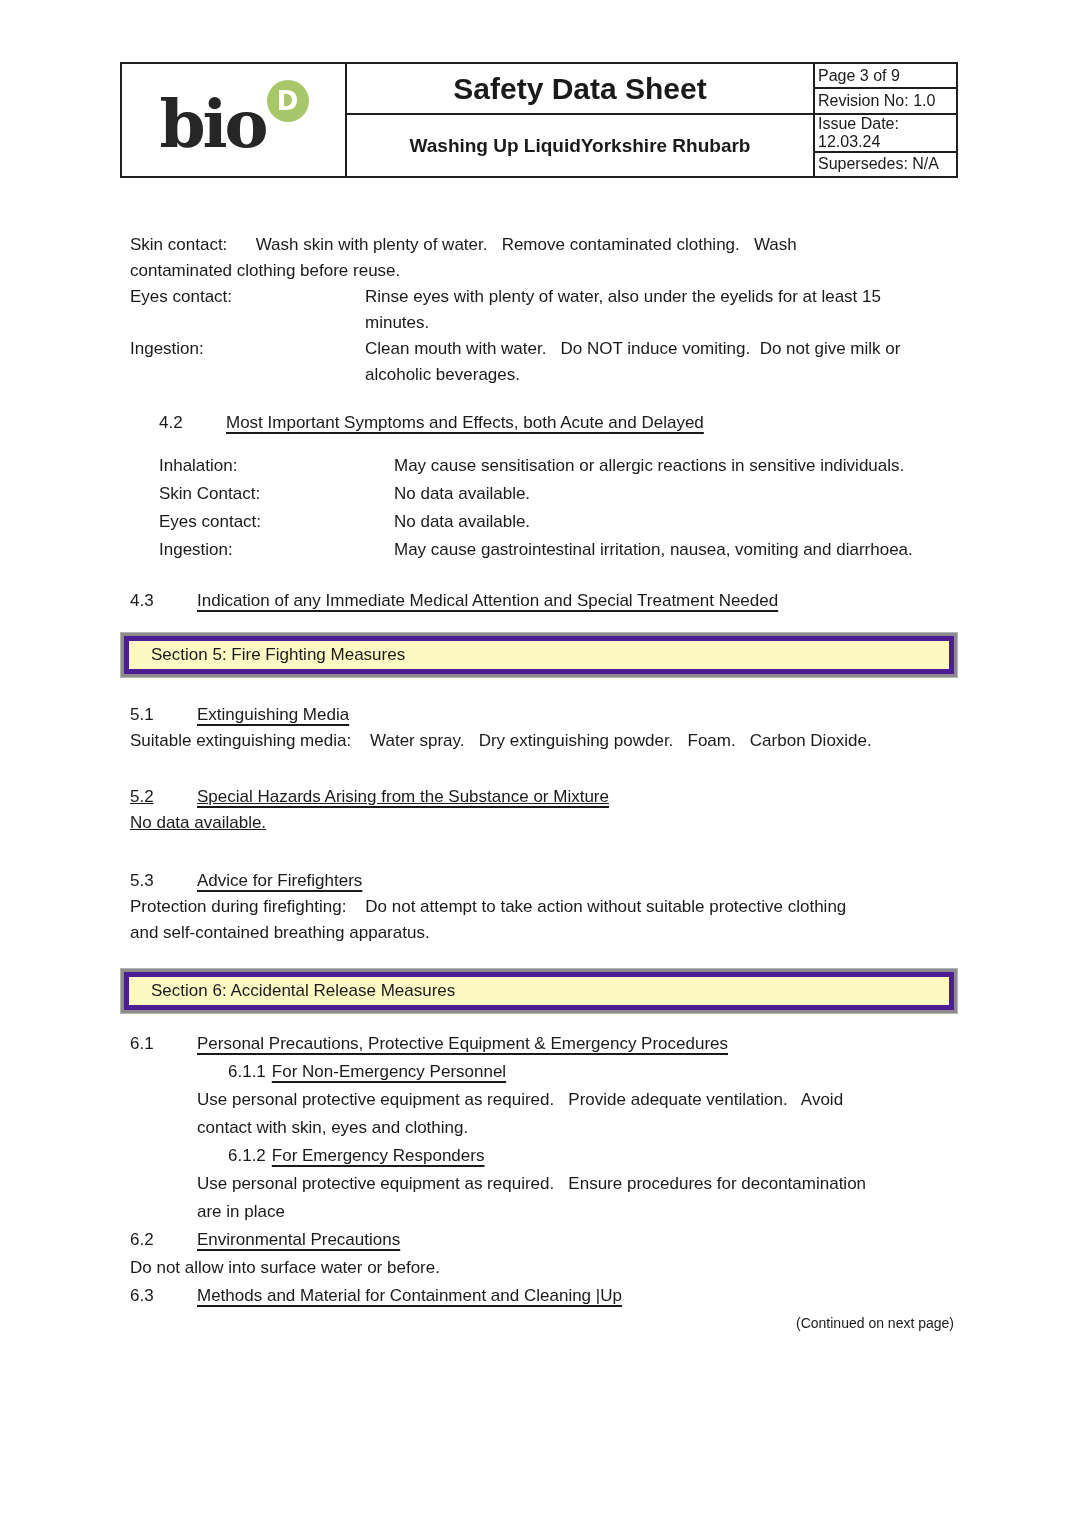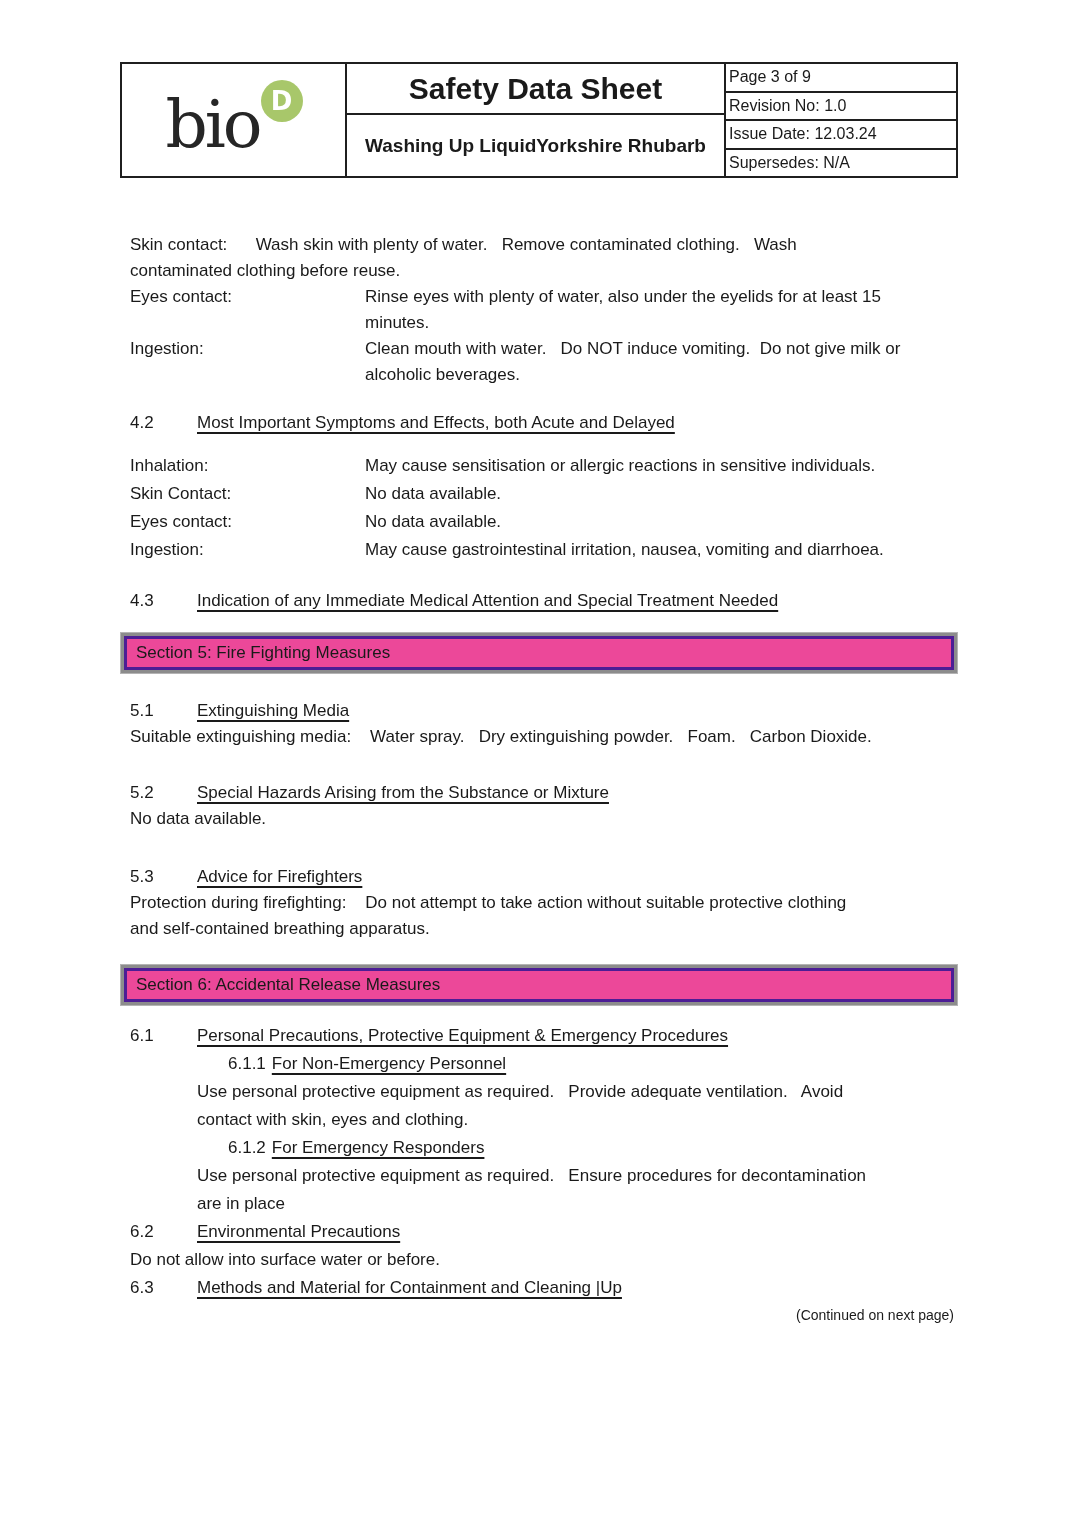--- a/index.html
+++ b/index.html
@@ -12,21 +12,21 @@
   
   .hdr{
     position:absolute;left:120px;top:62px;width:838px;height:116px;
     border:2px solid #1f1f1f;box-sizing:border-box;display:flex;background:#fff;
   }
   .hdr-logo-cell{
     width:225px;flex:none;border-right:2px solid #1f1f1f;box-sizing:border-box;
     display:flex;align-items:center;justify-content:center;
   }
   .hdr-title-cell{
-    width:379px;flex:none;border-right:2px solid #1f1f1f;box-sizing:border-box;
+    width:468px;flex:none;border-right:2px solid #1f1f1f;box-sizing:border-box;
     display:flex;flex-direction:column;
   }
   .doc-title{
     height:51px;flex:none;border-bottom:2px solid #1f1f1f;box-sizing:border-box;
     display:flex;align-items:center;justify-content:center;
     font-weight:bold;font-size:30px;
   }
   .product{
     flex:1;display:flex;align-items:center;justify-content:center;
     font-weight:bold;font-size:19px;line-height:27px;
@@ -34,21 +34,21 @@
   .hdr-meta-cell{flex:1;display:flex;flex-direction:column;}
   .meta-row{
     flex:1;border-bottom:2px solid #1f1f1f;box-sizing:border-box;
     display:flex;align-items:center;padding-left:3px;font-size:16px;
   }
   .meta-row.last{border-bottom:none;}
 
   
   .logo{position:relative;display:flex;align-items:flex-end;margin-top:10px;}
   .logo-text{
-    font-family:"DejaVu Serif",serif;font-weight:normal;font-size:66px;line-height:0.9;
+    font-family:"DejaVu Serif",serif;font-weight:bold;font-size:66px;line-height:0.9;
     color:#262626;letter-spacing:-3px;
   }
   .logo-badge{
     width:42px;height:42px;border-radius:50%;background:#a8c76a;flex:none;
     display:flex;align-items:center;justify-content:center;
     position:relative;top:-33px;left:1px;
   }
   .logo-badge-letter{
     color:#ffffff;font-weight:bold;font-size:26px;
     font-family:"DejaVu Sans",sans-serif;
@@ -57,34 +57,34 @@
   
   .content{position:absolute;left:130px;top:232px;width:824px;line-height:26px;}
   .pre{white-space:pre-wrap;}
   .lrow{display:flex;gap:38px;}
   .lbl{width:197px;flex:none;}
   .lval{flex:1;}
   .hrow{display:flex;}
   .hnum{width:67px;flex:none;}
   .htitle{text-decoration:underline;text-underline-offset:4px;text-decoration-thickness:1.5px;}
 
-  .sec42{margin-top:22px;}
+  .sec42{margin-top:22px;margin-left:29px;}
   .sec42 .rows{margin-top:16px;line-height:28px;}
   .sec43{margin-top:24px;}
   .sec51{margin-top:24px;}
-  .sec52{margin-top:30px;}
+  .sec52{margin-top:30px;text-decoration:underline;}
   .sec53{margin-top:32px;}
 
   .banner{
     position:relative;left:-10px;width:838px;box-sizing:border-box;
     background:#8c8c8c;border:1px solid #b4b4b4;padding:3px;
   }
   .banner-inner{
-    background:#ec4899;border:3px solid #4c1d95;box-sizing:border-box;
-    padding:3px 9px;line-height:22px;
+    background:#fef9c3;border:5px solid #4c1d95;box-sizing:border-box;
+    padding:3px 22px;line-height:22px;
   }
   .banner5{margin-top:18px;}
   .banner6{margin-top:22px;}
 
   .block6{margin-top:16px;line-height:28px;}
   .subhead{padding-left:67px;}
   .subnum{margin-right:6px;margin-left:31px;}
   .indent{padding-left:67px;}
   .continued{font-size:14px;line-height:22px;text-align:right;margin-top:2px;}
 </style>

